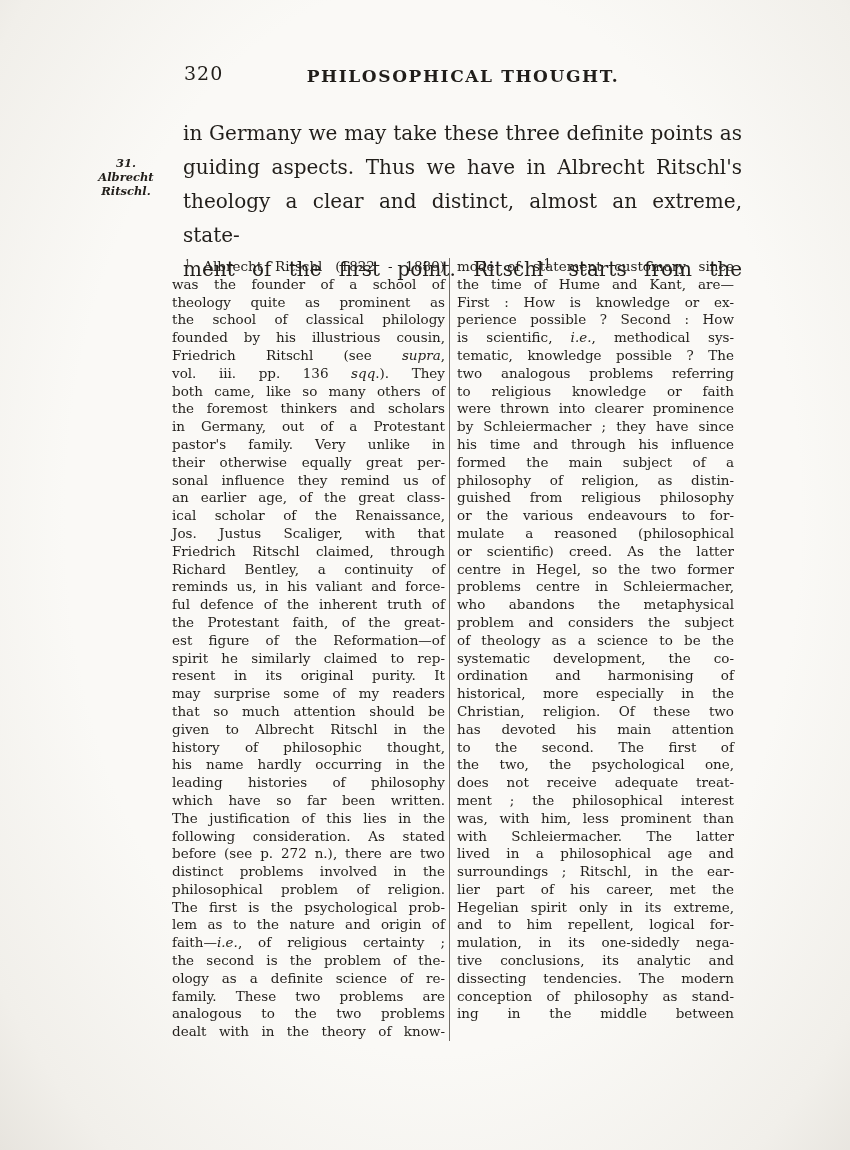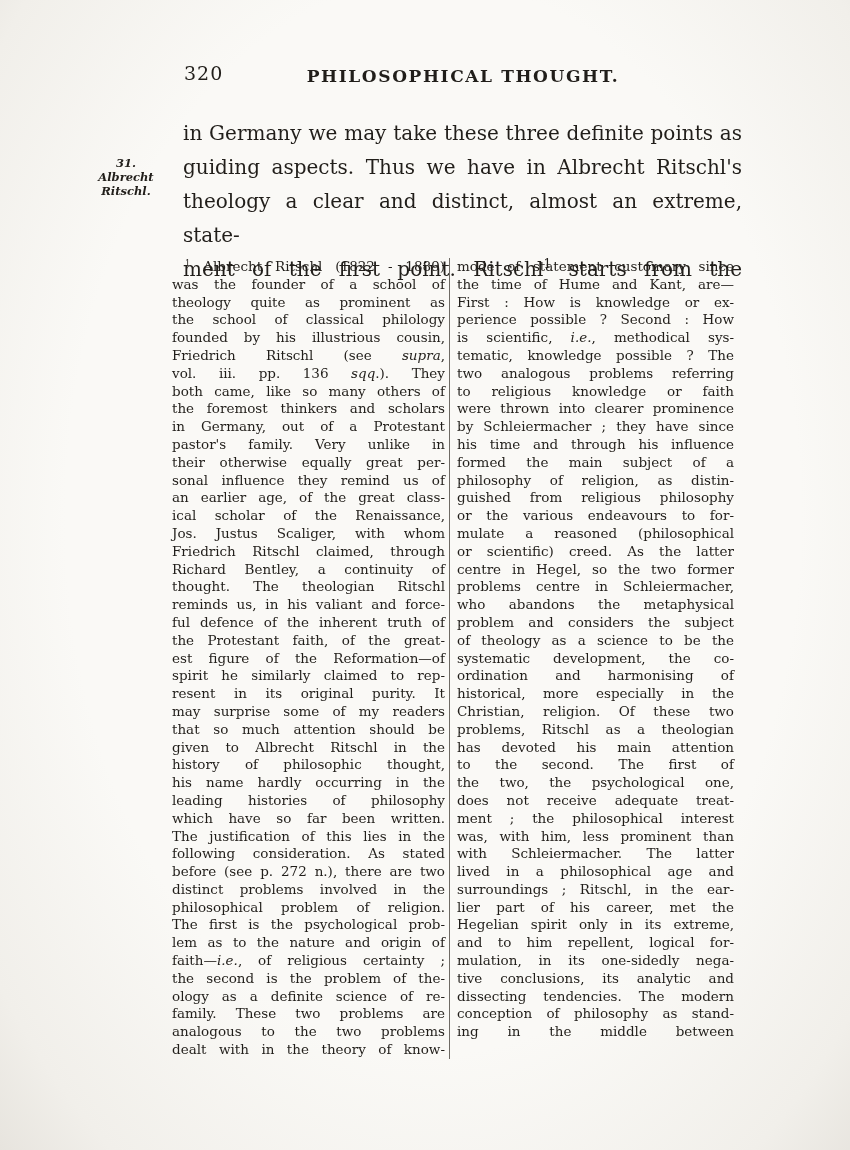--- a/index.html
+++ b/index.html
@@ -87,24 +87,23 @@
         <div class="fn-line">Friedrich Ritschl (see <i>supra</i>,</div>
         <div class="fn-line">vol. iii. pp. 136 <i>sqq</i>.). They</div>
         <div class="fn-line">both came, like so many others of</div>
         <div class="fn-line">the foremost thinkers and scholars</div>
         <div class="fn-line">in Germany, out of a Protestant</div>
         <div class="fn-line">pastor's family. Very unlike in</div>
         <div class="fn-line">their otherwise equally great per-</div>
         <div class="fn-line">sonal influence they remind us of</div>
         <div class="fn-line">an earlier age, of the great class-</div>
         <div class="fn-line">ical scholar of the Renaissance,</div>
-        <div class="fn-line">Jos. Justus Scaliger, with whom</div>
+        <div class="fn-line">Jos. Justus Scaliger, with that</div>
         <div class="fn-line">Friedrich Ritschl claimed, through</div>
         <div class="fn-line">Richard Bentley, a continuity of</div>
-        <div class="fn-line">thought. The theologian Ritschl</div>
         <div class="fn-line">reminds us, in his valiant and force-</div>
         <div class="fn-line">ful defence of the inherent truth of</div>
         <div class="fn-line">the Protestant faith, of the great-</div>
         <div class="fn-line">est figure of the Reformation—of</div>
         <div class="fn-line">spirit he similarly claimed to rep-</div>
         <div class="fn-line">resent in its original purity. It</div>
         <div class="fn-line">may surprise some of my readers</div>
         <div class="fn-line">that so much attention should be</div>
         <div class="fn-line">given to Albrecht Ritschl in the</div>
         <div class="fn-line">history of philosophic thought,</div>
@@ -146,21 +145,20 @@
         <div class="fn-line">or scientific) creed. As the latter</div>
         <div class="fn-line">centre in Hegel, so the two former</div>
         <div class="fn-line">problems centre in Schleiermacher,</div>
         <div class="fn-line">who abandons the metaphysical</div>
         <div class="fn-line">problem and considers the subject</div>
         <div class="fn-line">of theology as a science to be the</div>
         <div class="fn-line">systematic development, the co-</div>
         <div class="fn-line">ordination and harmonising of</div>
         <div class="fn-line">historical, more especially in the</div>
         <div class="fn-line">Christian, religion. Of these two</div>
-        <div class="fn-line">problems, Ritschl as a theologian</div>
         <div class="fn-line">has devoted his main attention</div>
         <div class="fn-line">to the second. The first of</div>
         <div class="fn-line">the two, the psychological one,</div>
         <div class="fn-line">does not receive adequate treat-</div>
         <div class="fn-line">ment ; the philosophical interest</div>
         <div class="fn-line">was, with him, less prominent than</div>
         <div class="fn-line">with Schleiermacher. The latter</div>
         <div class="fn-line">lived in a philosophical age and</div>
         <div class="fn-line">surroundings ; Ritschl, in the ear-</div>
         <div class="fn-line">lier part of his career, met the</div>

